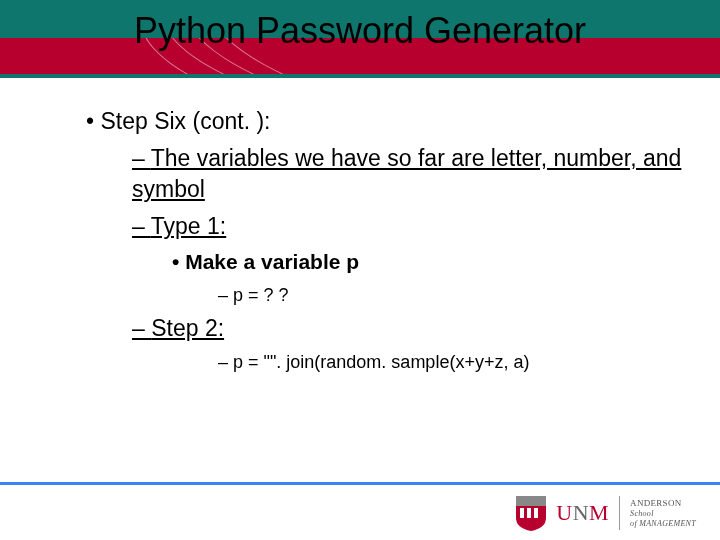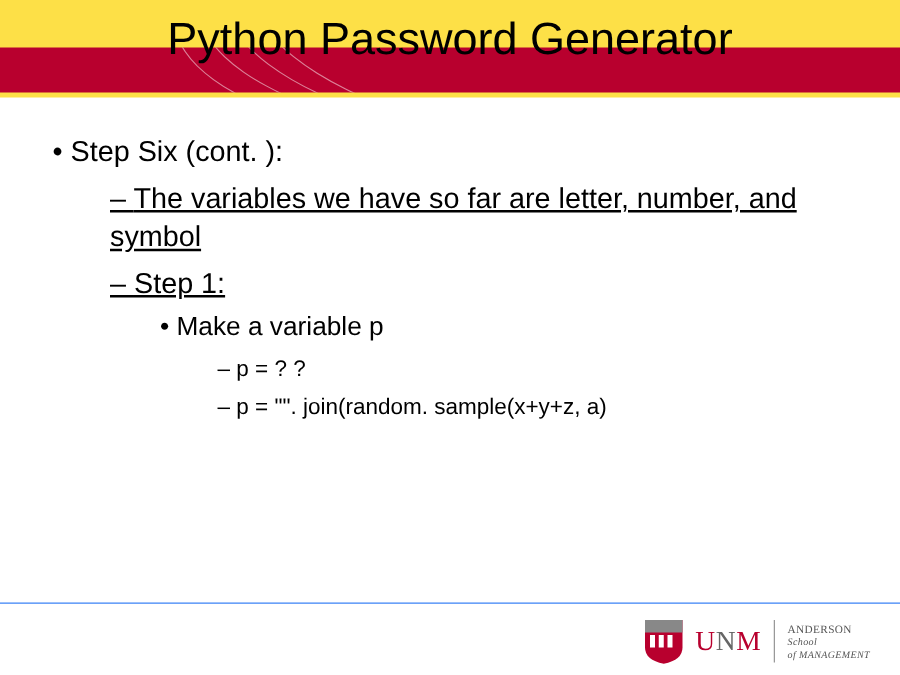--- a/index.html
+++ b/index.html
@@ -8,21 +8,21 @@
     height: 540px;
     font-family: Arial, Helvetica, sans-serif;
     background: #ffffff;
     position: relative;
     overflow: hidden;
   }
   .header {
     position: relative;
     width: 100%;
     height: 78px;
-    background: #fde047;
+    background: #0f766e;
   }
   .red-band {
     position: absolute;
     top: 38px;
     left: 0;
     width: 100%;
     height: 36px;
     background: #b8002e;
     overflow: hidden;
   }
@@ -44,34 +44,35 @@
     font-size: 36px;
     font-weight: 400;
     color: #000;
     z-index: 2;
   }
   .content {
     padding: 20px 36px 0 36px;
     font-size: 23px;
     color: #000;
     line-height: 1.35;
+    margin-left: 44px;
   }
   .lvl1 { margin-left: 6px; margin-top: 8px; }
   .lvl2 { margin-left: 52px; margin-top: 6px; text-decoration: underline; }
-  .lvl3 { margin-left: 92px; margin-top: 6px; font-size: 21px; }
+  .lvl3 { margin-left: 92px; margin-top: 6px; font-size: 21px; font-weight: bold; }
   .lvl4 { margin-left: 138px; margin-top: 6px; font-size: 18px; }
   .bullet-dot::before { content: "• "; }
   .bullet-dash::before { content: "– "; }
   .footer {
     position: absolute;
     bottom: 0;
     left: 0;
     width: 100%;
     height: 58px;
-    border-top: 1px solid #3b82f6;
+    border-top: 3px solid #3b82f6;
   }
   .logo {
     position: absolute;
     right: 24px;
     bottom: 8px;
     display: flex;
     align-items: center;
     gap: 8px;
   }
   .shield {
@@ -101,23 +102,24 @@
     <div class="curve c2"></div>
     <div class="curve c3"></div>
     <div class="curve c4"></div>
   </div>
   <div class="title">Python Password Generator</div>
 </div>
 
 <div class="content">
   <div class="lvl1 bullet-dot"><span>Step Six (cont. ):</span></div>
   <div class="lvl2 bullet-dash"><span>The variables we have so far are letter, number, and symbol</span></div>
-  <div class="lvl2 bullet-dash"><span>Step 1:</span></div>
+  <div class="lvl2 bullet-dash"><span>Type 1:</span></div>
   <div class="lvl3 bullet-dot"><span>Make a variable p</span></div>
   <div class="lvl4 bullet-dash"><span>p = ? ?</span></div>
+  <div class="lvl2 bullet-dash"><span>Step 2:</span></div>
   <div class="lvl4 bullet-dash"><span>p = "". join(random. sample(x+y+z, a)</span></div>
 </div>
 
 <div class="footer">
   <div class="logo">
     <div class="shield">
       <svg viewBox="0 0 34 38">
         <path d="M2 2 L32 2 L32 24 Q32 34 17 37 Q2 34 2 24 Z" fill="#b8002e"></path>
         <path d="M2 2 L32 2 L32 12 L2 12 Z" fill="#888"></path>
         <rect x="6" y="14" width="4" height="10" fill="#fff"></rect>

